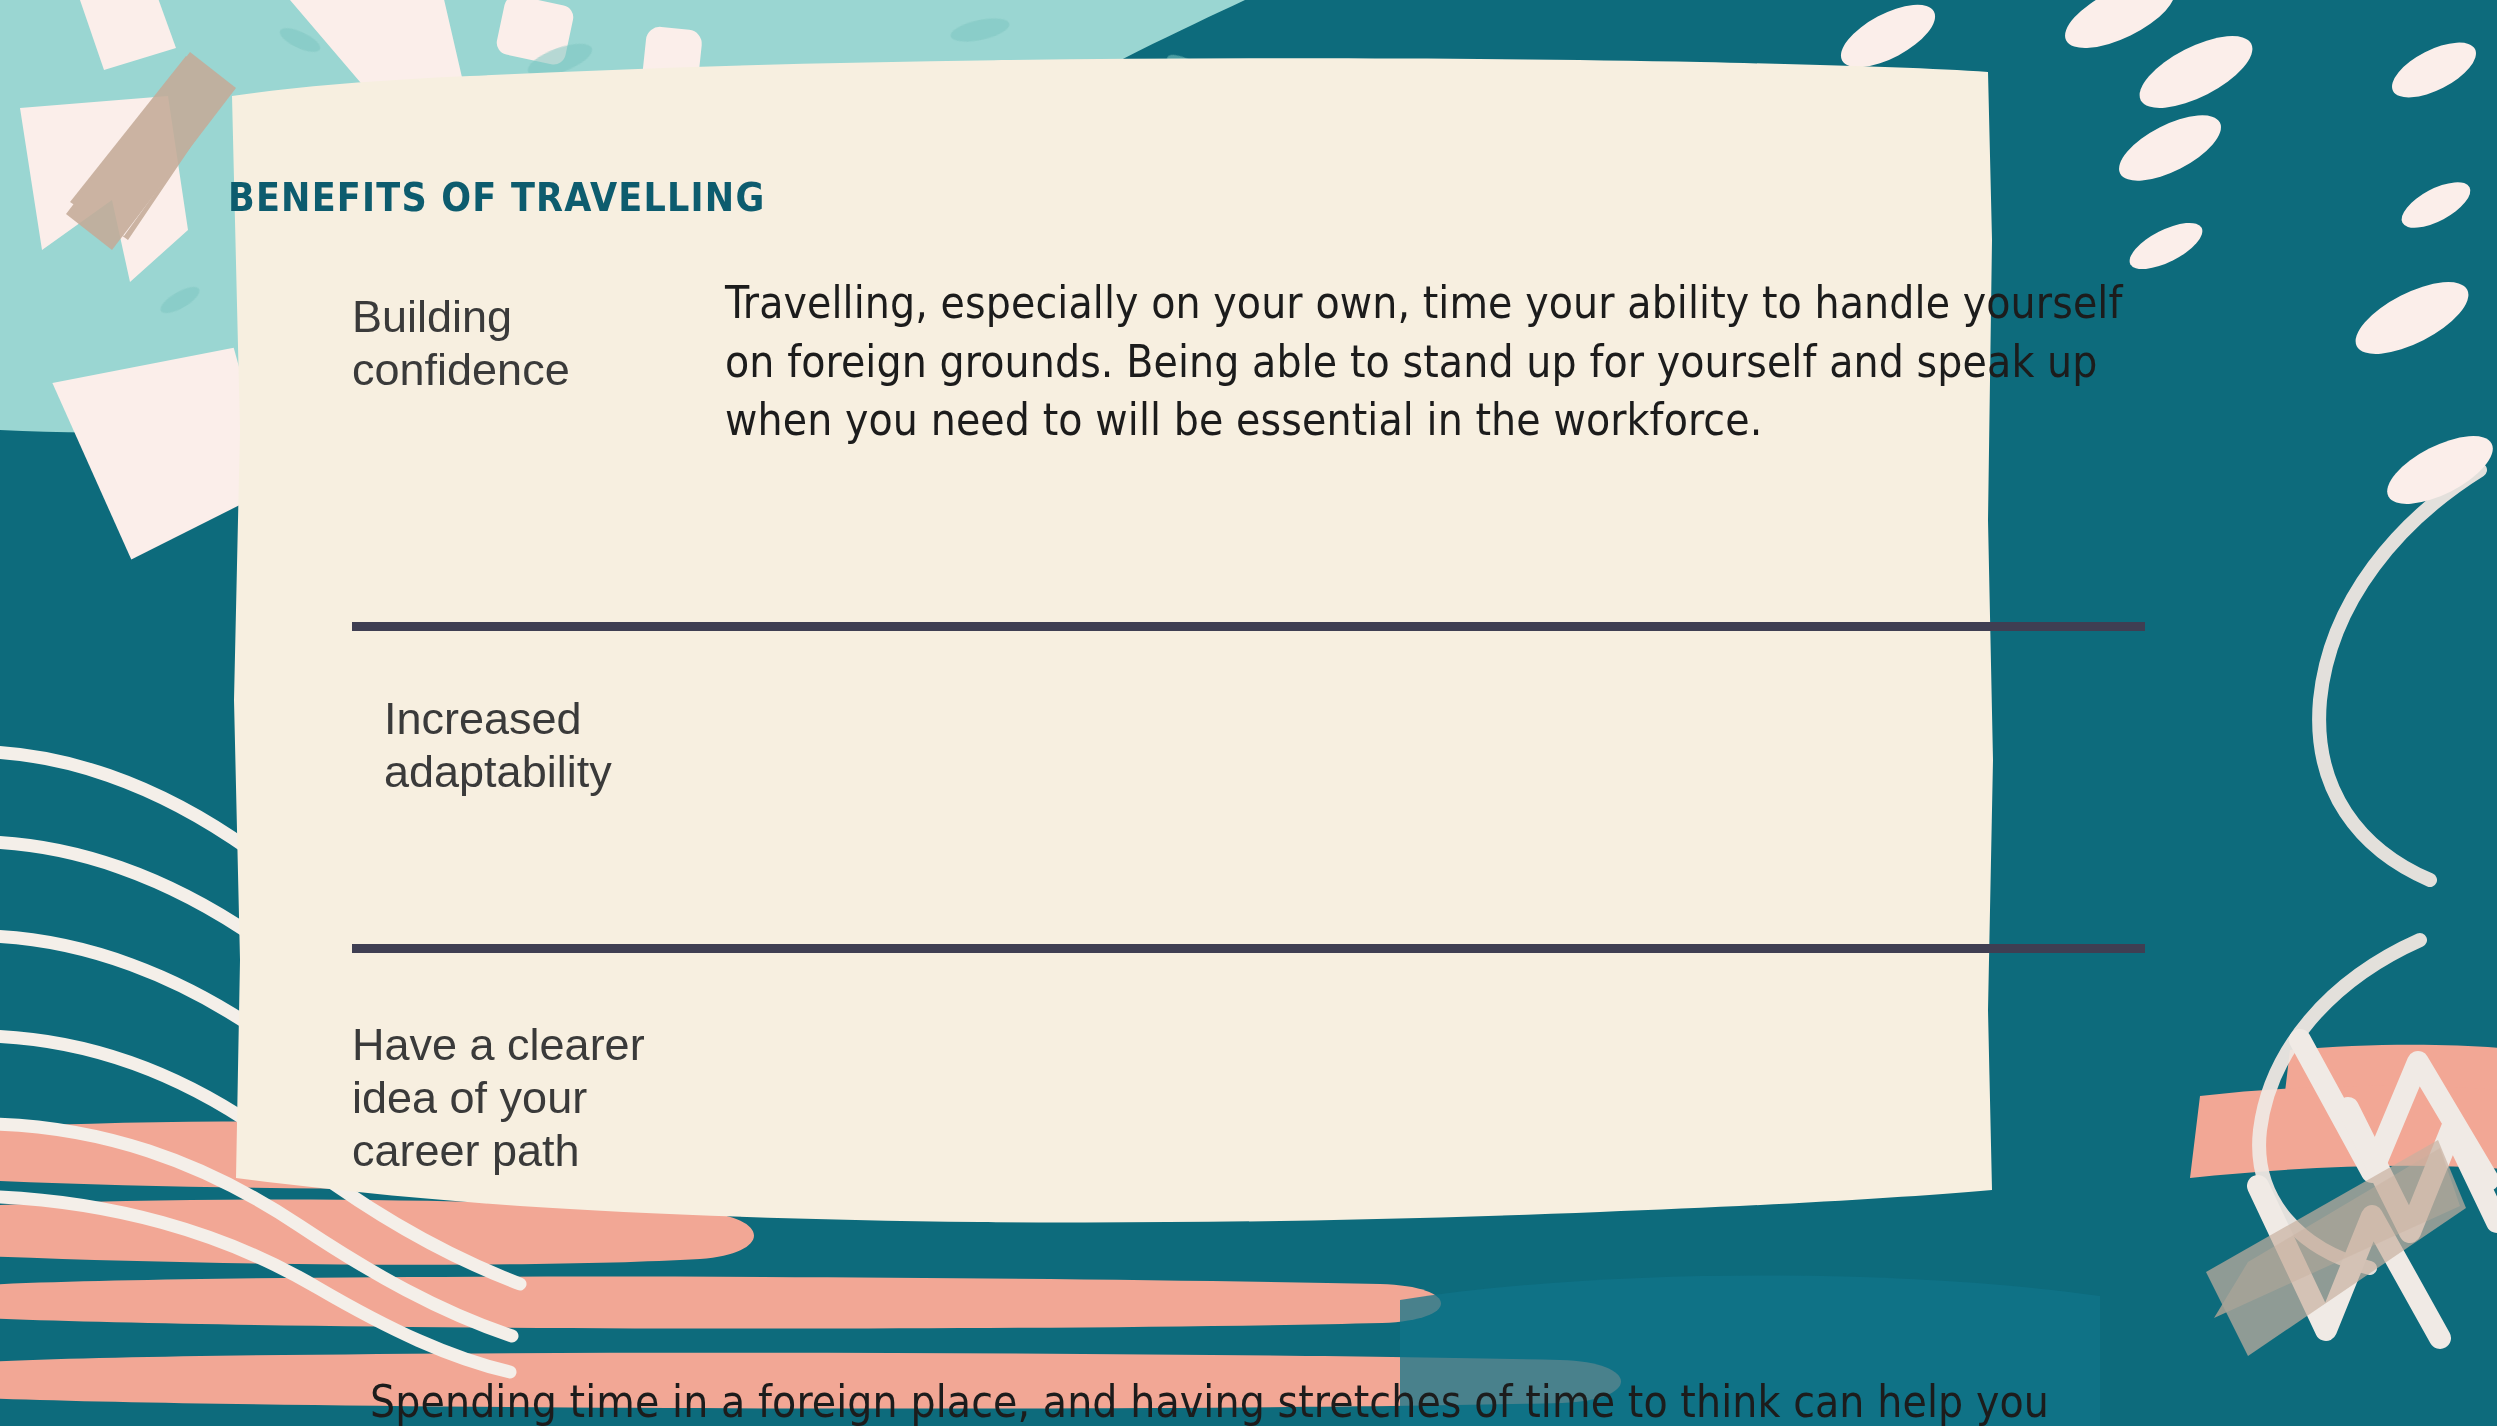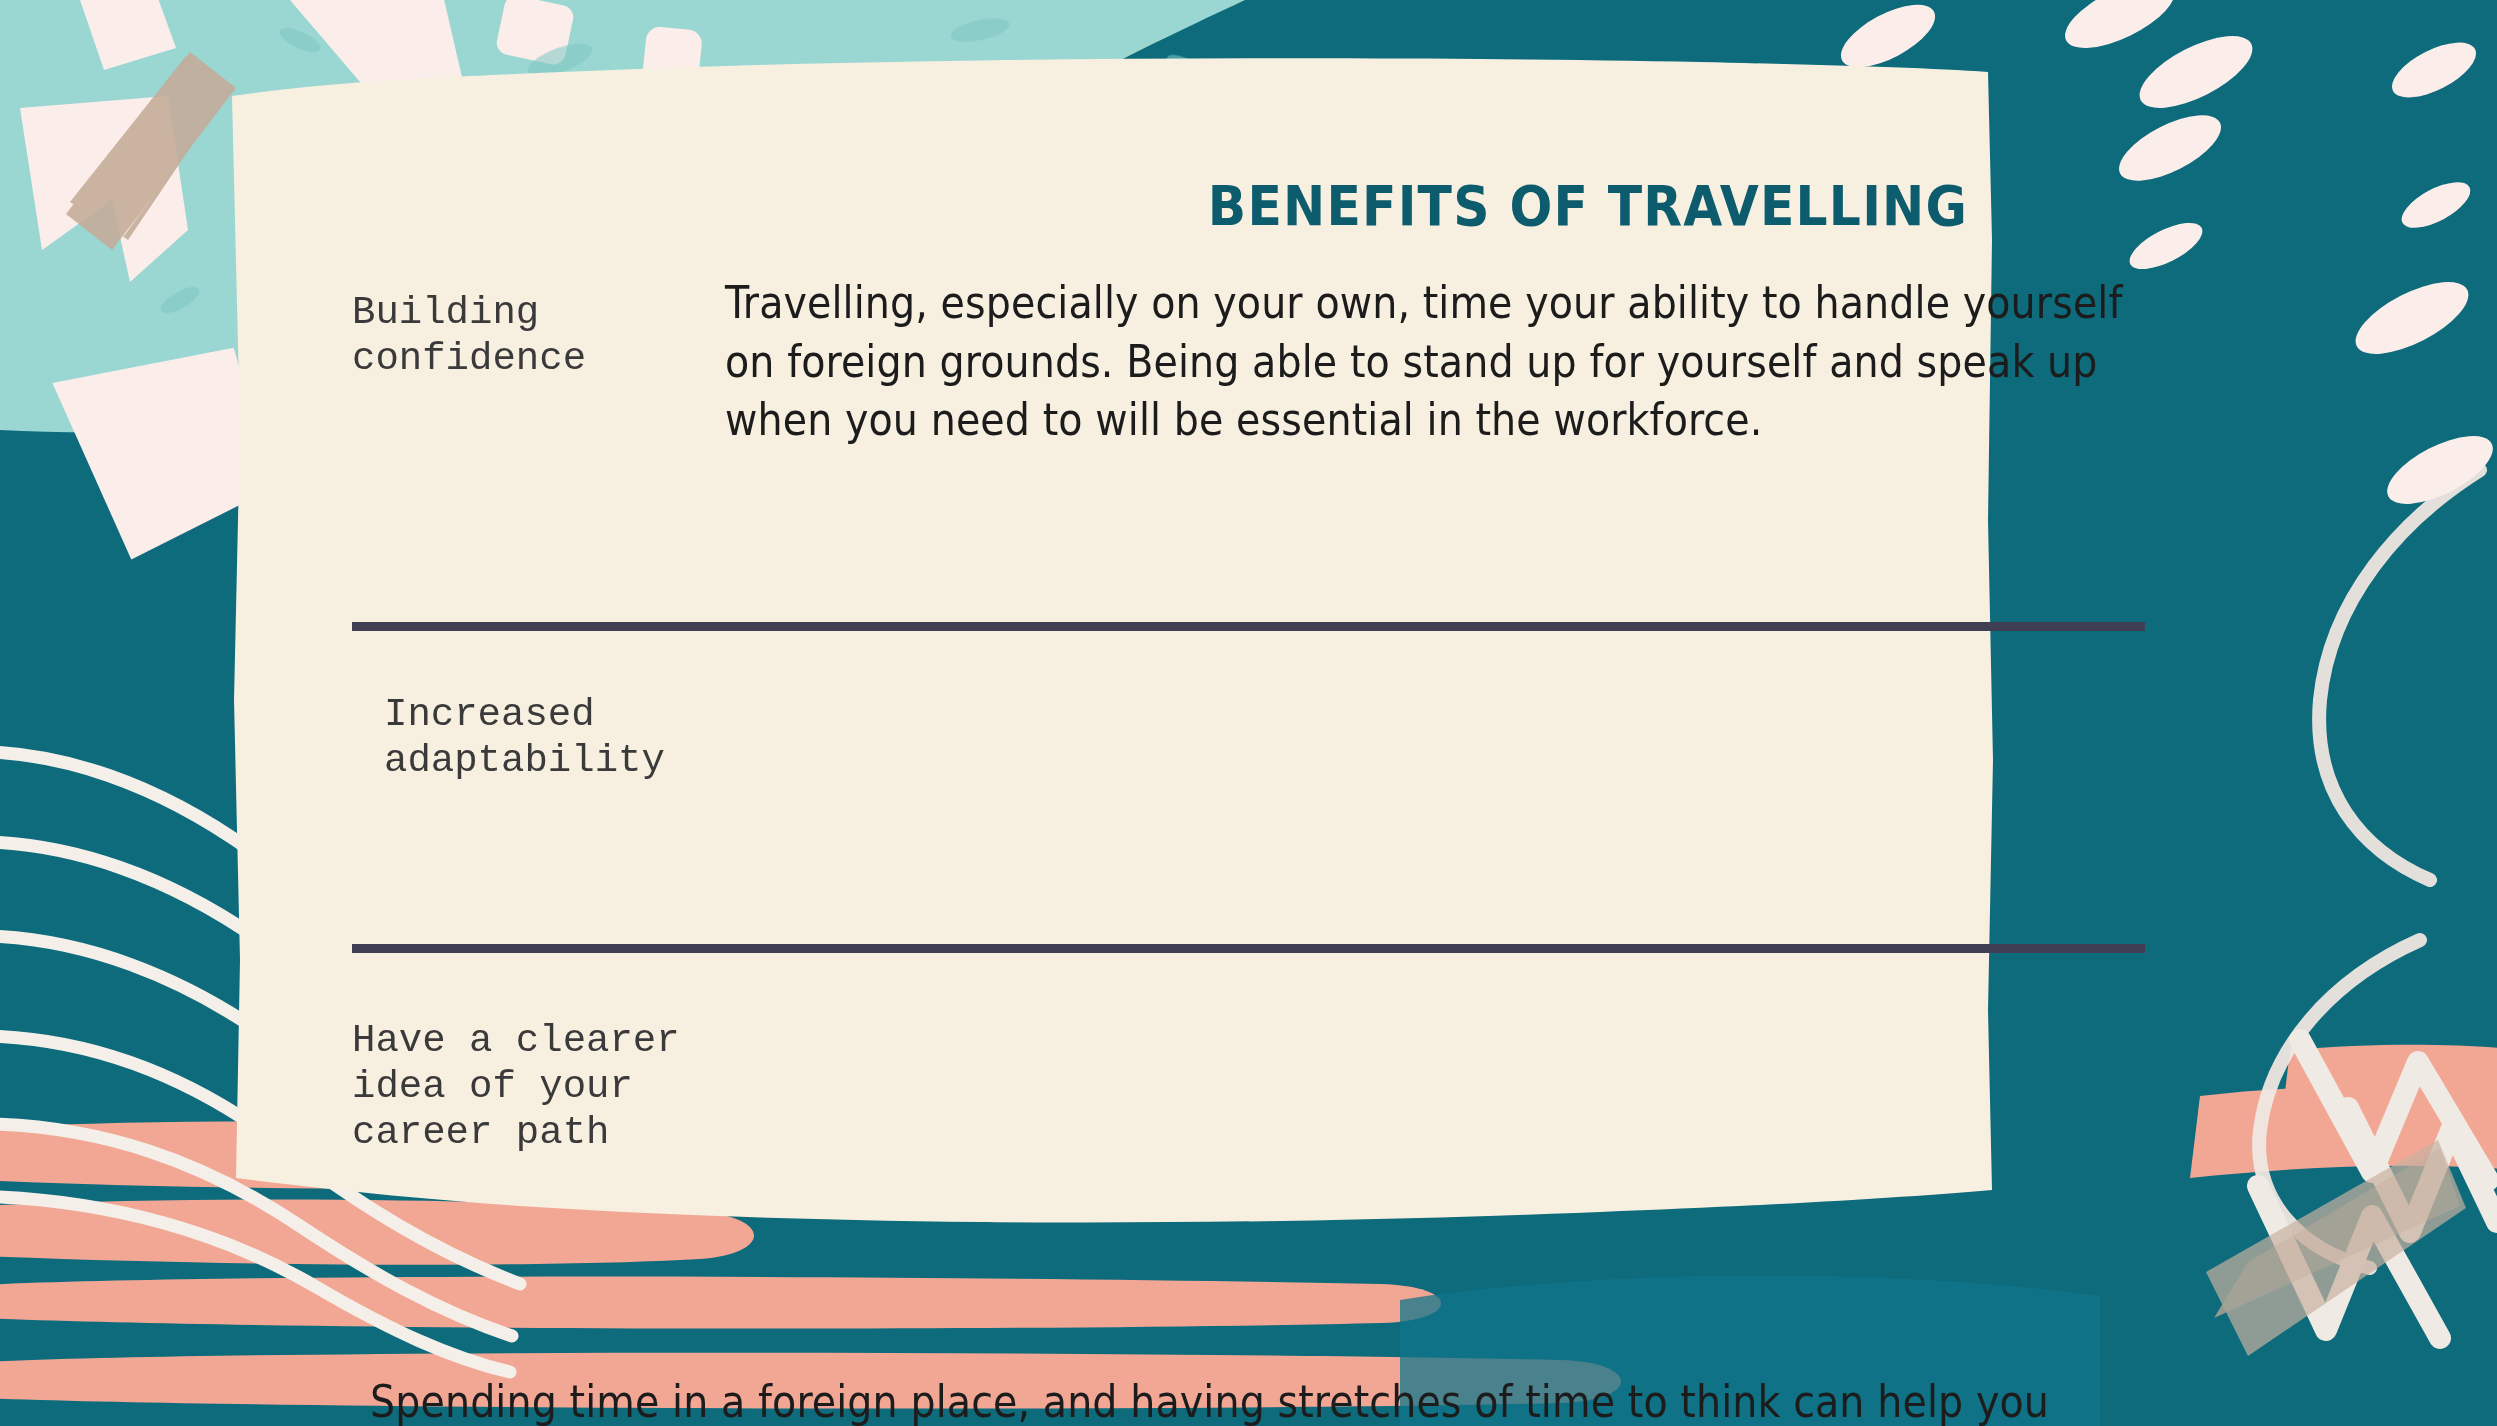--- a/index.html
+++ b/index.html
@@ -24,43 +24,43 @@
     height: 100%;
   }
   .bg-svg { display: block; }
 
   
   #table-title {
     position: absolute;
     left: 228px;
     top: 178px;
     width: 1740px;
-    text-align: right;
+    text-align: left;
     color: #0d5c6e;
     font-family: "DejaVu Sans Condensed", "Liberation Sans Narrow", "Liberation Sans", sans-serif;
     font-weight: bold;
-    font-size: 56px;
+    font-size: 39px;
     letter-spacing: 1.2px;
     line-height: 1;
   }
 
   
   .row {
     position: absolute;
     left: 352px;
     width: 1793px;
     display: flex;
     align-items: flex-start;
   }
   .row-label {
     width: 355px;
     flex: 0 0 355px;
     color: #3a3a3a;
-    font-family: Liberation Mono, monospace;
-    font-size: 39px;
+    font-family: Liberation Sans, sans-serif;
+    font-size: 45px;
     line-height: 1.18;
     font-weight: 400;
     padding-top: 16px;
   }
   .row-body {
     flex: 1 1 auto;
     color: #1c1c1c;
     font-family: "DejaVu Sans Condensed", "Liberation Sans Narrow", "Liberation Sans", sans-serif;
     font-size: 44px;
     line-height: 1.33;

